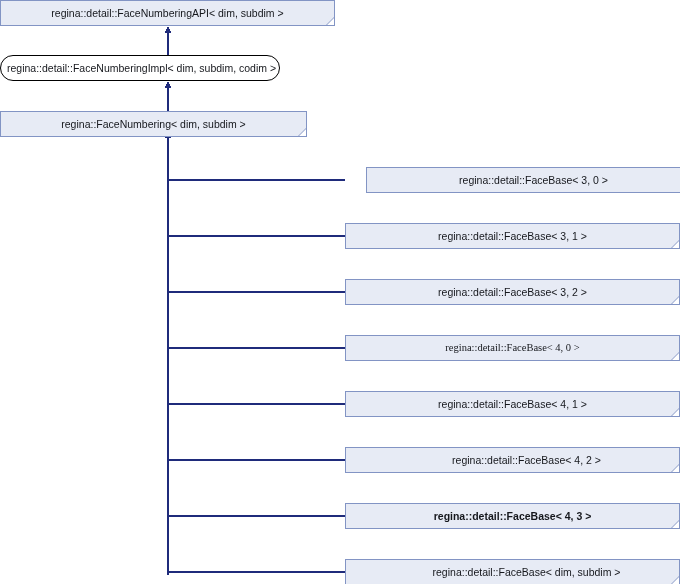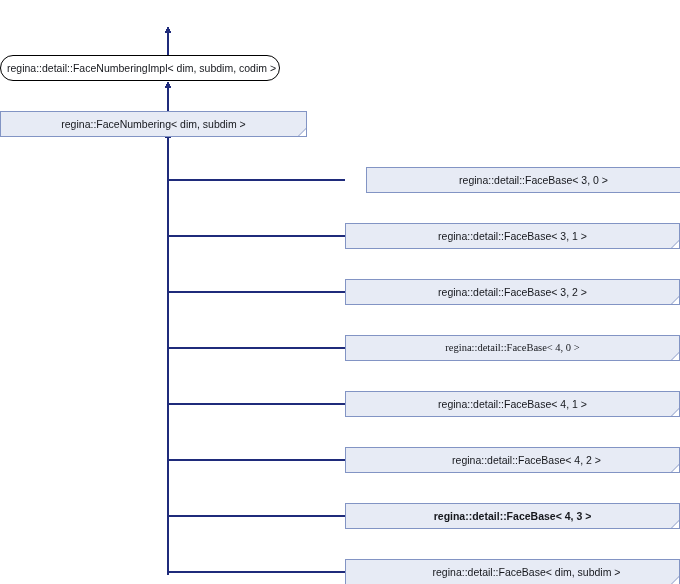--- a/index.html
+++ b/index.html
@@ -79,20 +79,24 @@
         <line x1="168" y1="236" x2="345" y2="236"></line>
         <line x1="168" y1="292" x2="345" y2="292"></line>
         <line x1="168" y1="348" x2="345" y2="348"></line>
         <line x1="168" y1="404" x2="345" y2="404"></line>
         <line x1="168" y1="460" x2="345" y2="460"></line>
         <line x1="168" y1="516" x2="345" y2="516"></line>
         <line x1="168" y1="572" x2="345" y2="572"></line>
       </g>
   </svg>
 
+  <div class="node" style="left:0px; top:0px; width:335px;">
+    <span class="label">regina::detail::FaceNumberingAPI&lt; dim, subdim &gt;</span>
+    <span class="fold"></span>
+  </div>
 
   <div class="node current" style="left:0px; top:55px; width:280px;border-radius:13px;">
     <span class="label">regina::detail::FaceNumberingImpl&lt; dim, subdim, codim &gt;</span>
 
   </div>
 
   <div class="node" style="left:0px; top:111px; width:307px;">
     <span class="label">regina::FaceNumbering&lt; dim, subdim &gt;</span>
     <span class="fold"></span>
   </div>

